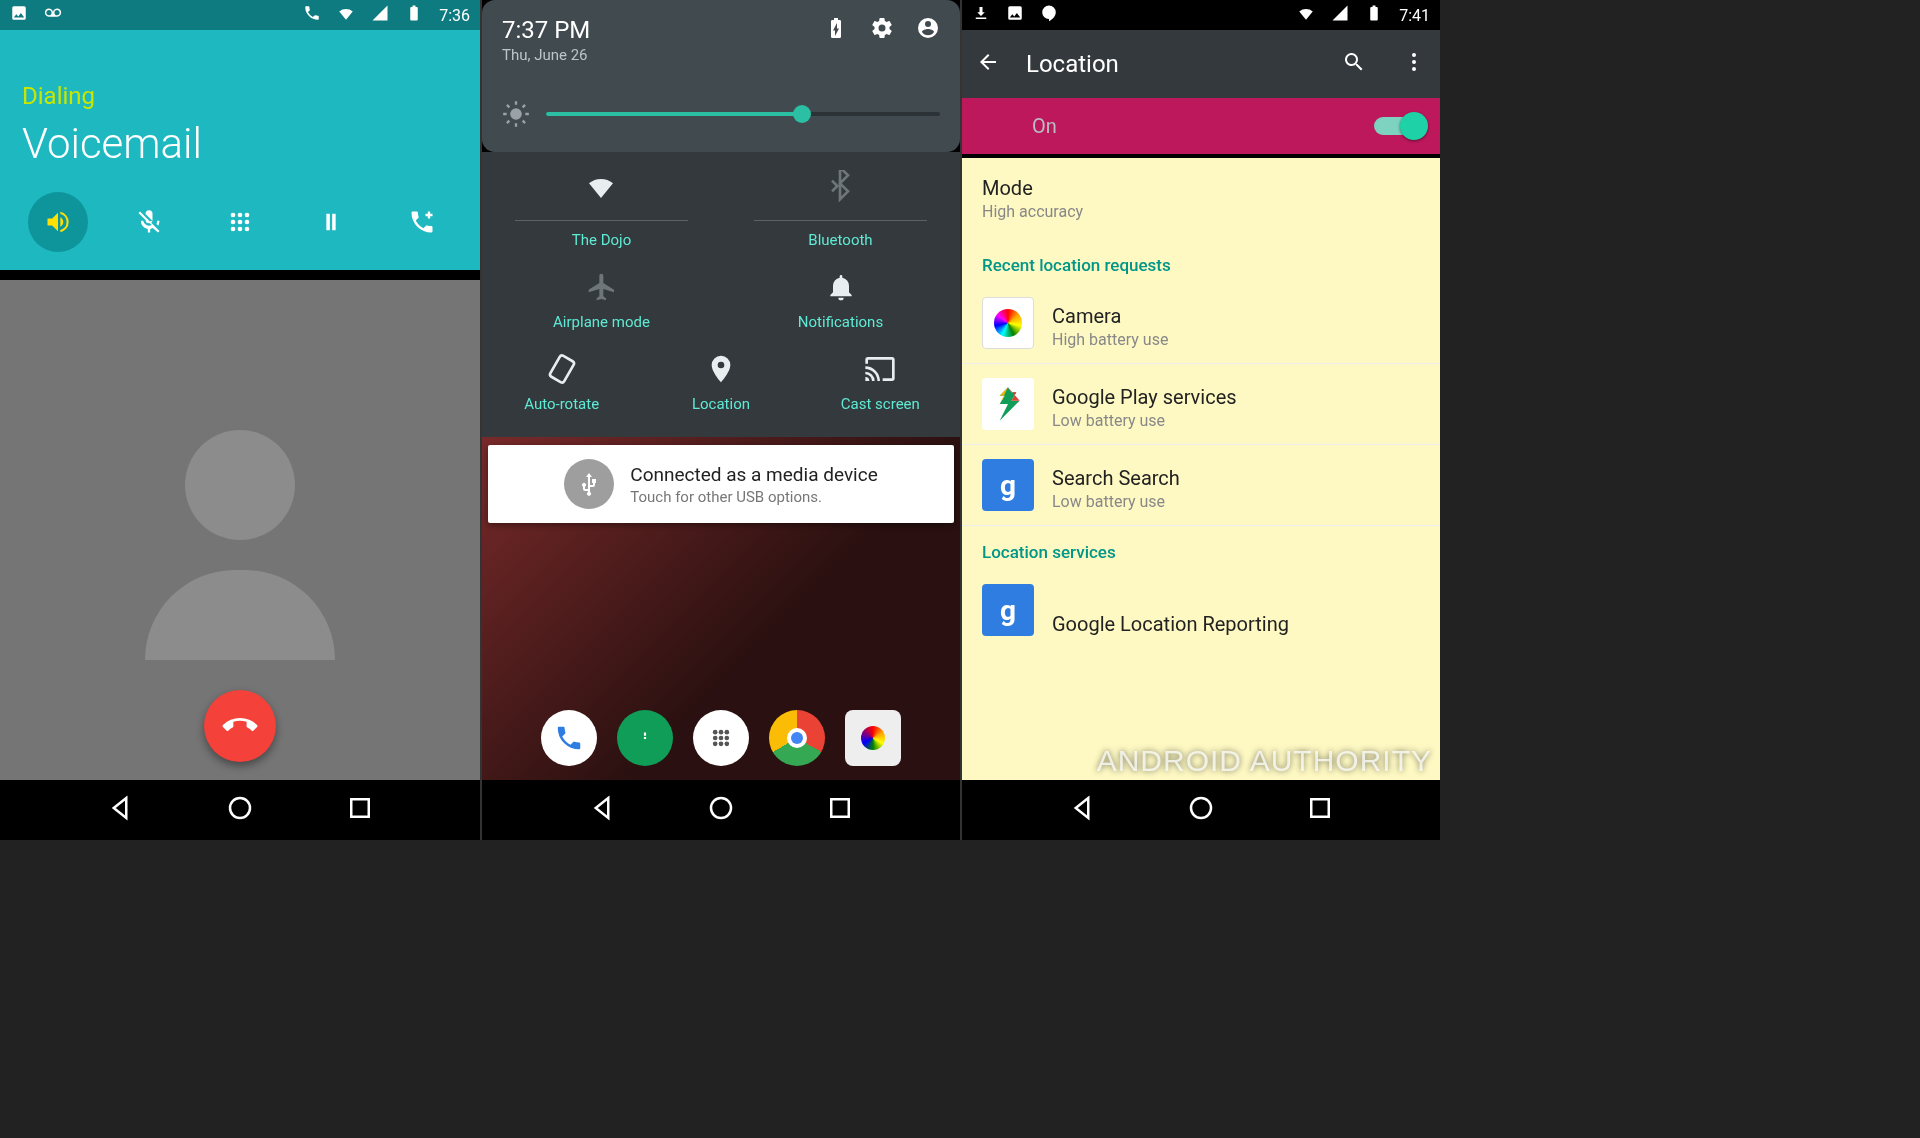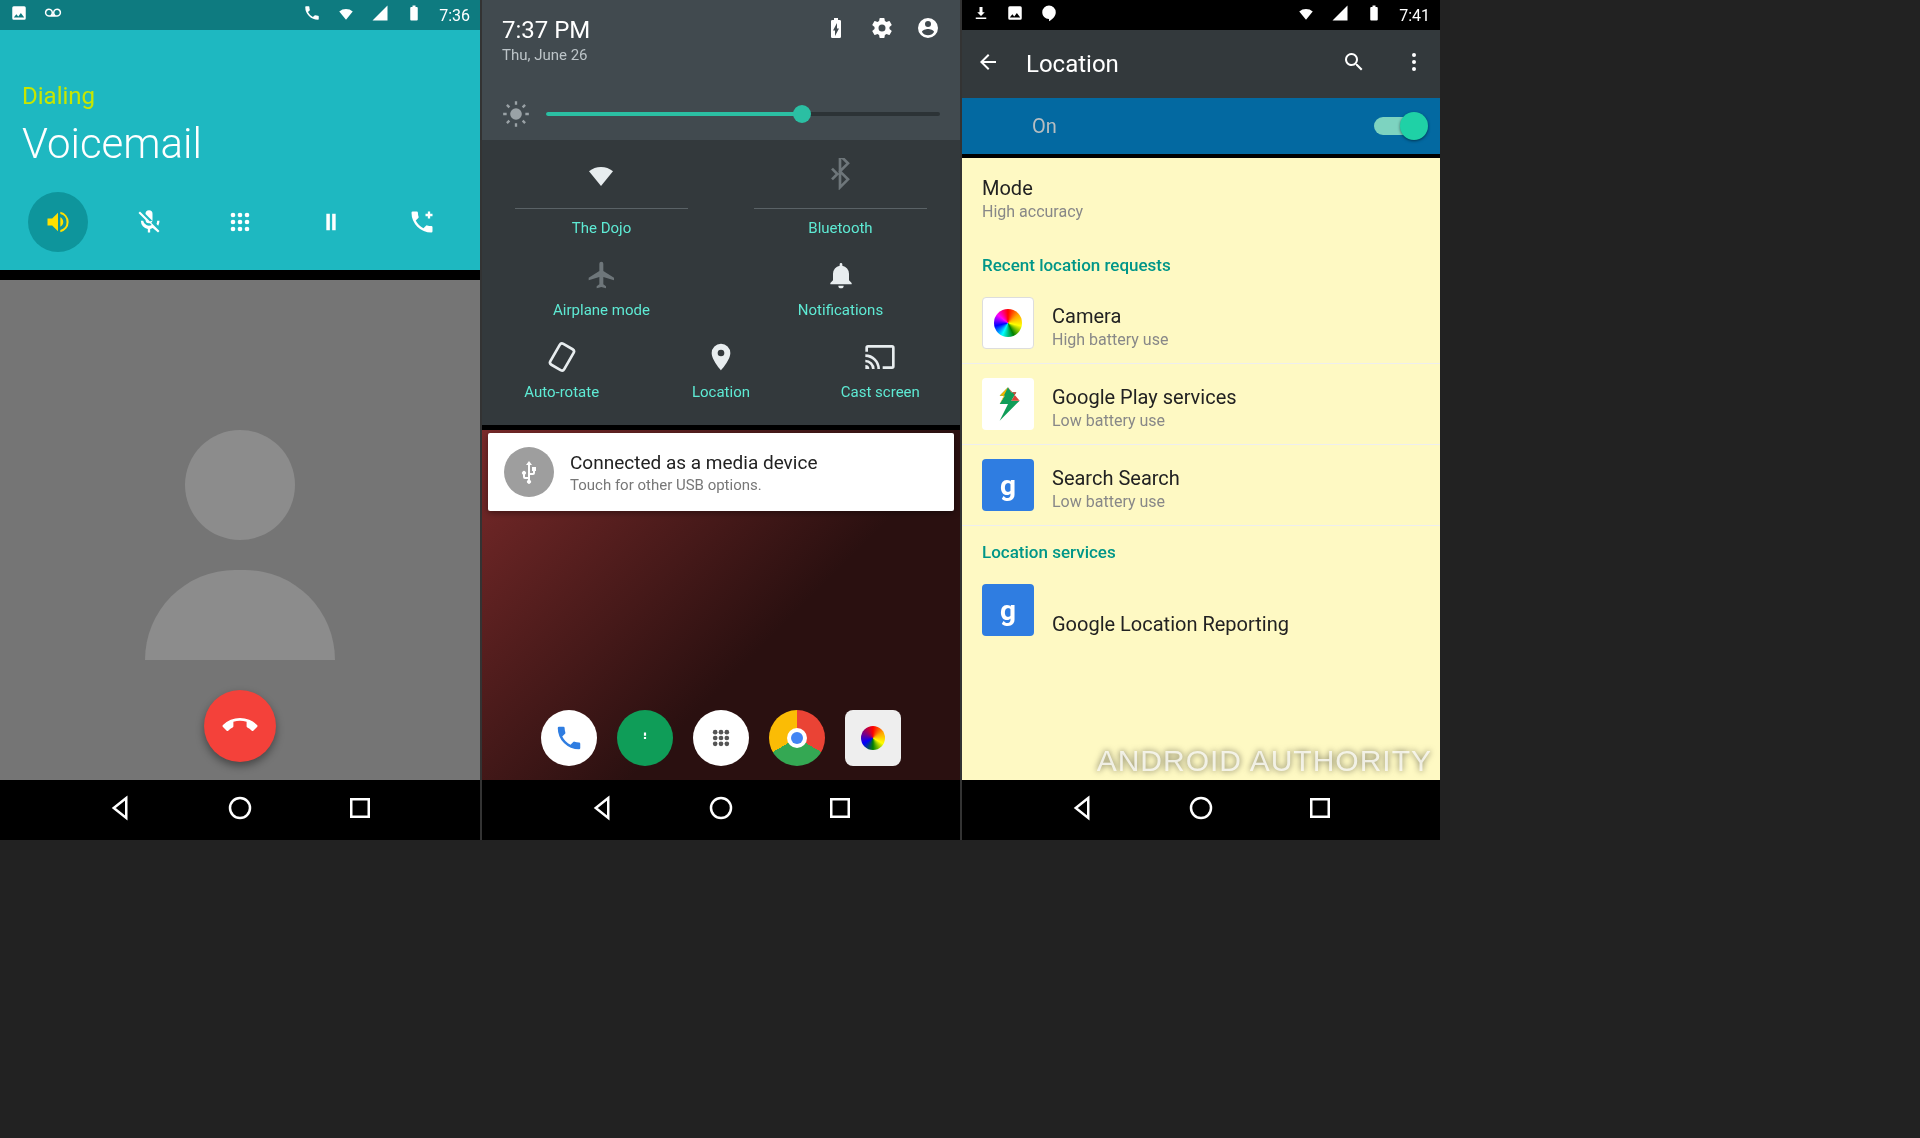--- a/index.html
+++ b/index.html
@@ -82,21 +82,22 @@
   .hangup {
     position:absolute; bottom:78px; left:50%; transform:translateX(-50%);
     width:72px; height:72px; border-radius:50%;
     background:#f4413a; display:flex; align-items:center; justify-content:center;
     box-shadow:0 4px 8px rgba(0,0,0,.4);
   }
   .hangup svg { width:34px; height:34px; fill:#fff; transform: rotate(135deg);}
   
   .qs-top {
     background:#414a4f;
-    padding:16px 20px 12px;
+    padding:16px 20px 24px;
+    border-radius:13px;
   }
   .qs-header {display:flex; justify-content:space-between; align-items:flex-start;}
   .qs-time { color:#fff; font-size:24px; }
   .qs-date { color:#bcc4c8; font-size:15px; margin-top:2px;}
   .qs-icons { display:flex; gap:22px; align-items:center;}
   .qs-icons svg { width:24px; height:24px; fill:#fff; }
   .brightness { display:flex; align-items:center; gap:16px; margin-top:36px;}
   .brightness svg { width:28px; height:28px; fill:#9aa2a6; }
   .slider { flex:1; height:4px; background:#2c3336; position:relative; border-radius:2px;}
   .slider-fill { position:absolute; left:0; top:0; height:100%; width:65%; background:#2bbfa3; border-radius:2px;}
@@ -115,34 +116,34 @@
     padding-bottom:14px;
     z-index:0;
   }
   .qs-overlay { position:relative; z-index:1;}
   .dock { display:flex; gap:20px; margin-top:12px;}
   .dock .app { width:56px; height:56px; border-radius:50%; background:#fff; display:flex; align-items:center; justify-content:center; }
   .notif-card {
     background:#fff; border-radius:2px; margin:8px 6px; padding:14px 16px;
     display:flex; align-items:center; gap:16px;
     box-shadow:0 2px 6px rgba(0,0,0,.4);
-    position:relative; z-index:2;
+    position:relative; z-index:2;justify-content:center;
   }
   .notif-card .circle { width:50px; height:50px; border-radius:50%; background:#9e9e9e; display:flex; align-items:center; justify-content:center;}
   .notif-card .circle svg { width:24px; height:24px; fill:#fff;}
   .notif-title { font-size:19px; color:#222; }
   .notif-sub { font-size:15px; color:#777; margin-top:2px;}
   
   .settings-appbar {
     background:#33393c; height:68px; display:flex; align-items:center; padding:0 14px; gap:20px;
   }
   .settings-appbar svg { width:24px; height:24px; fill:#fff;}
   .appbar-title { color:#fff; font-size:24px; font-weight:400; flex:1; margin-left:6px;}
   .loc-toggle {
-    background:#0369a1; height:56px; display:flex; align-items:center; justify-content:space-between;
+    background:#be185d; height:56px; display:flex; align-items:center; justify-content:space-between;
     padding:0 18px 0 70px; color:#b8bec1; font-size:20px;
   }
   .switch { width:48px; height:18px; background:#7dd3c0; border-radius:10px; position:relative;}
   .switch::after { content:""; position:absolute; right:-6px; top:-5px; width:28px; height:28px; background:#1fd1a6; border-radius:50%; box-shadow:0 1px 3px rgba(0,0,0,.5);}
   .settings-body {
     position:absolute; top:158px; bottom:60px; left:0; right:0; background:#fef9c3; overflow:hidden;
   }
   .pref { padding:18px 20px; }
   .pref-title { font-size:20px; color:#222; }
   .pref-sub { font-size:16px; color:#888; margin-top:2px;}

